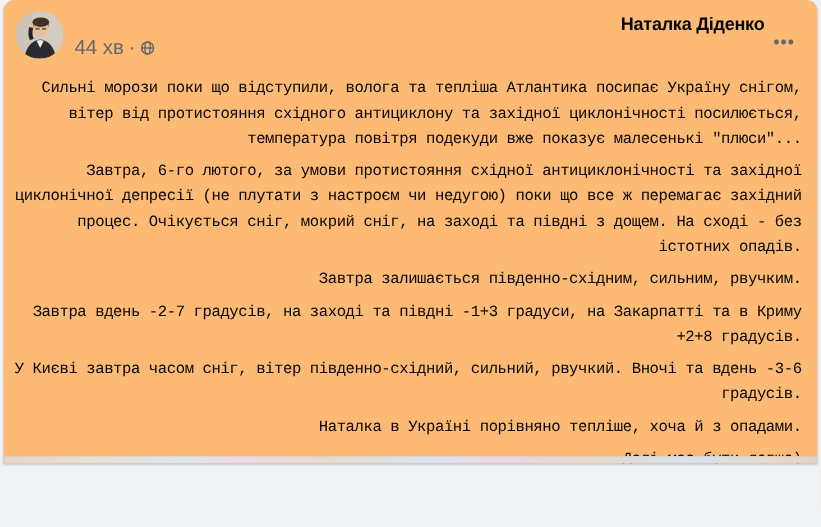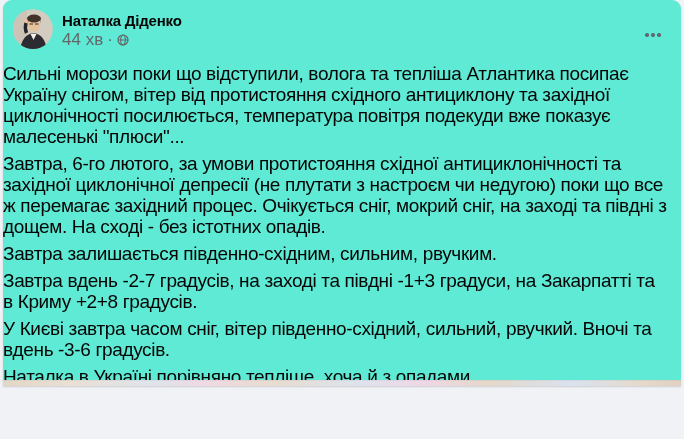--- a/index.html
+++ b/index.html
@@ -7,25 +7,26 @@
     padding: 0;
     width: 684px;
     height: 439px;
     background: #f0f2f5;
     font-family: "Liberation Sans", "DejaVu Sans", sans-serif;
     overflow: hidden;
   }
   .card {
     margin: 0 3px;
     height: 386px;
-    background: #5eead4;
+    background: #fdba74;
     border-radius: 9px 9px 0 0;
     box-shadow: 0 1px 2px rgba(0,0,0,0.15);
     position: relative;
     overflow: hidden;
+    text-align: right;
   }
   
   .post-header {
     display: flex;
     align-items: flex-start;
     padding: 9px 12px 0 10px;
   }
   .avatar-wrap {
     width: 40px;
     height: 40px;
@@ -74,25 +75,26 @@
   }
   .menu-btn .dot {
     width: 3.5px;
     height: 3.5px;
     border-radius: 50%;
     background: #606770;
   }
   
   .post-text {
     padding: 12px 13px 0 0;
-    font-size: 19px;
+    font-size: 13px;
     line-height: 21px;
     letter-spacing: -0.35px;
     color: #050505;
     word-wrap: break-word;
+    font-family: Liberation Mono, monospace;
   }
   .para { margin: 0 0 6px 0; }
   .para:last-child { margin-bottom: 12px; }
   
   .attachment-edge {
     position: absolute;
     left: 0;
     right: 0;
     bottom: 0;
     height: 5px;

